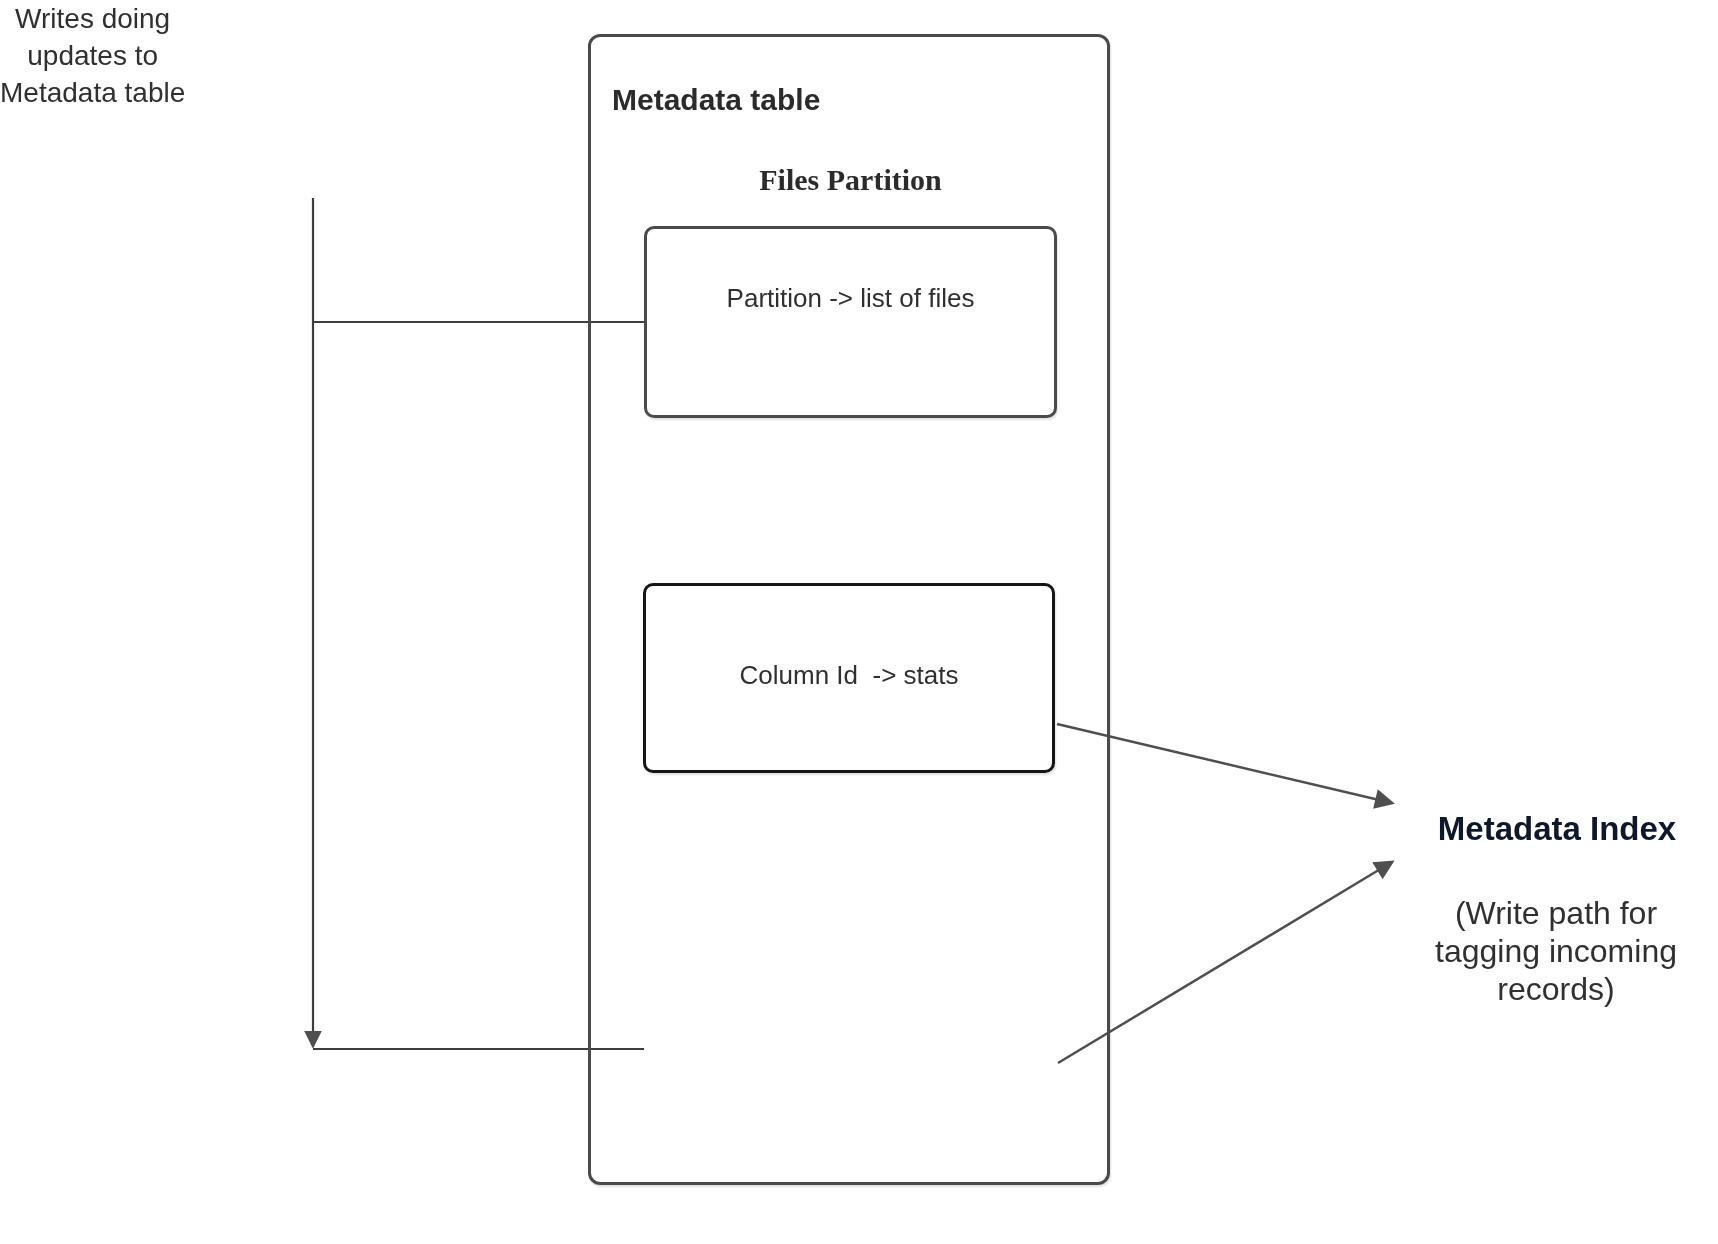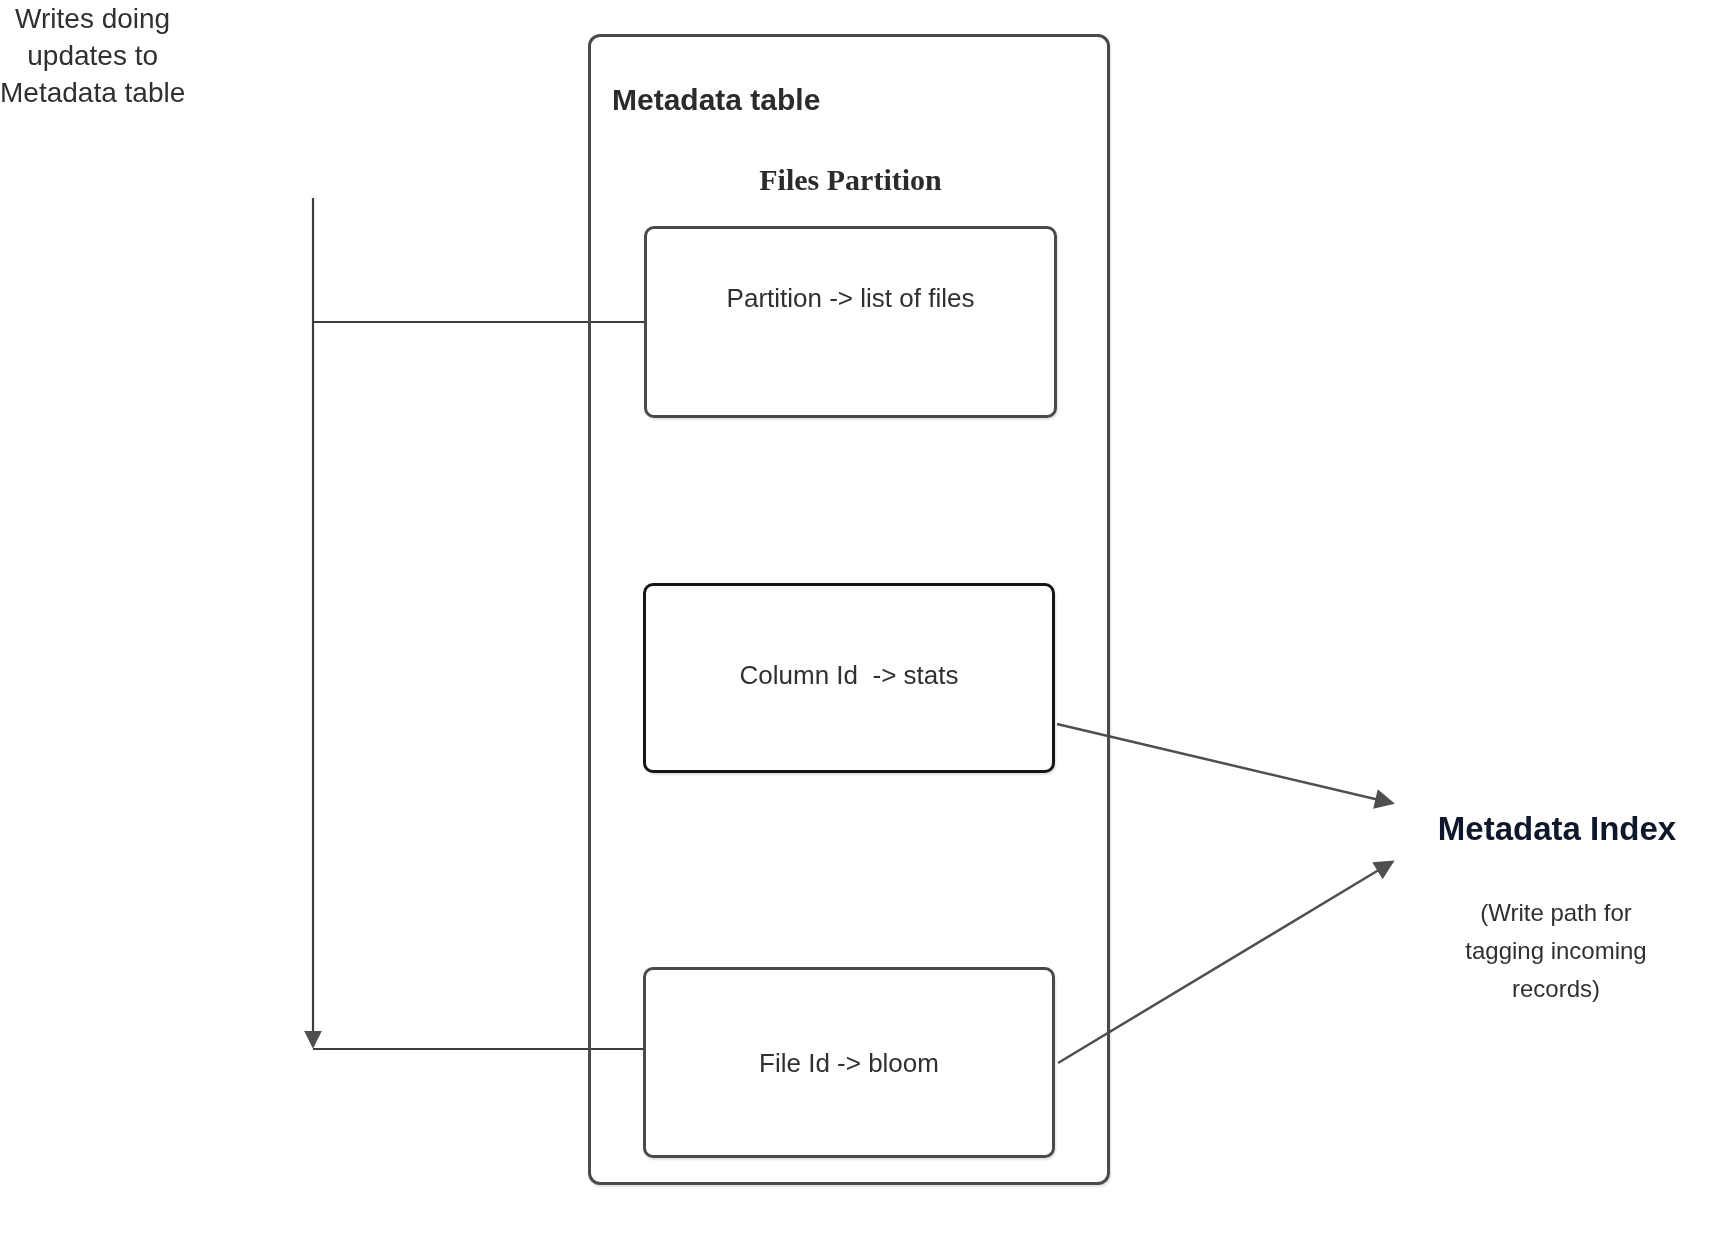--- a/index.html
+++ b/index.html
@@ -74,21 +74,21 @@
 
   .index-title {
     left: 1407px; top: 810px; width: 300px;
     text-align: center;
     font-size: 33px; font-weight: bold; color: #0f172a;
     white-space: nowrap;
   }
   .index-caption {
     left: 1396px; top: 894px; width: 320px;
     text-align: center;
-    font-size: 24px; line-height: 38px;
+    font-size: 32px; line-height: 38px;
     white-space: pre-line;
   }
 </style>
 </head>
 <body>
 
 <div class="canvas">
 
   <svg class="wires" viewBox="0 0 1718 1244">
     <defs>
@@ -112,22 +112,19 @@
 
   <div class="abs section-heading heading-files">Files Partition</div>
   <div class="abs part-box box-files">
     <div>Partition -&gt; list of files</div>
   </div>
 
   <div class="abs part-box box-column">
     <div class="keep-spaces">Column Id  -&gt; stats</div>
   </div>
 
-  <div class="abs part-box box-bloom">
-    <div>File Id -&gt; bloom</div>
-  </div>
 
   <div class="abs index-title">Metadata Index</div>
   <div class="abs index-caption">(Write path for
 tagging incoming
 records)</div>
 
 </div>
 
 </body></html>

